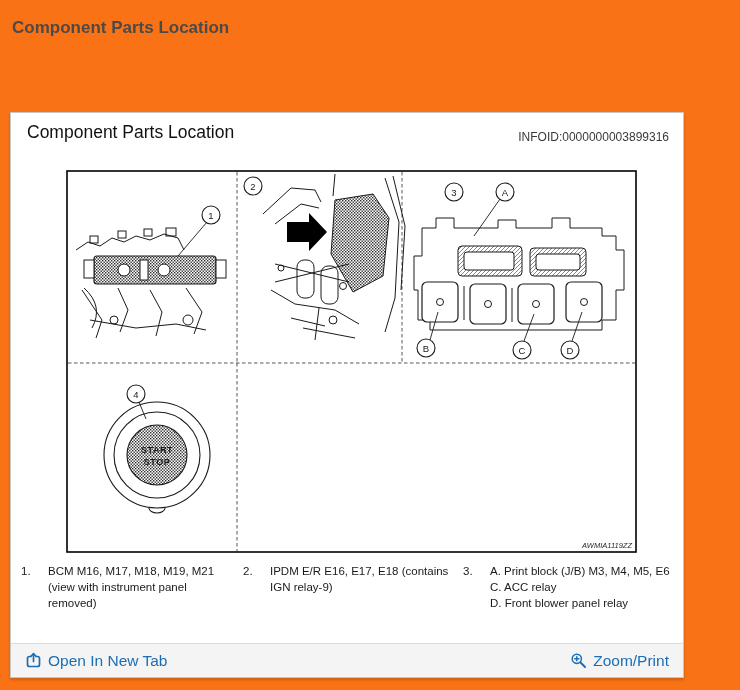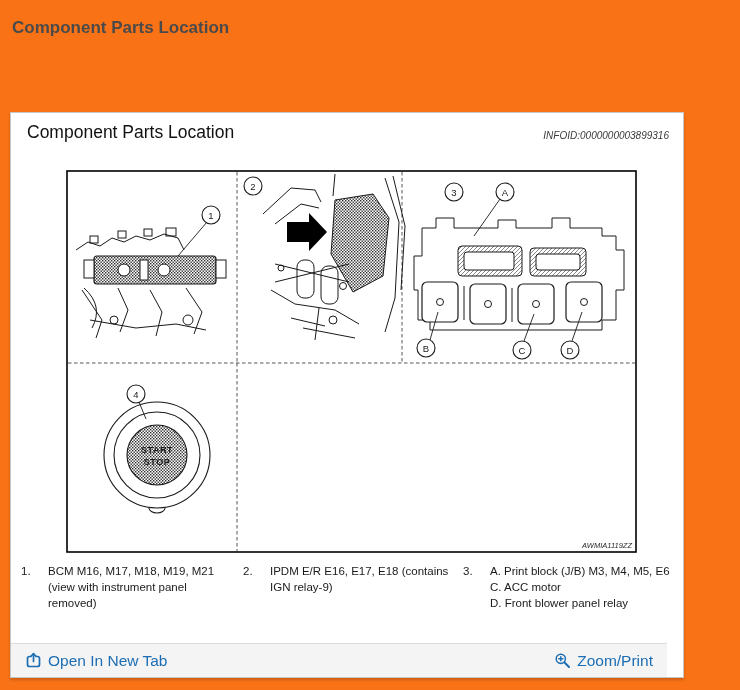--- a/index.html
+++ b/index.html
@@ -2,32 +2,32 @@
 <html><head>
 <meta charset="utf-8">
 <style>
   html,body{margin:0;padding:0;background:#fff;width:740px;height:690px;
     font-family:"Liberation Sans","DejaVu Sans",sans-serif;-webkit-font-smoothing:antialiased;}
   .stage{position:relative;width:740px;height:690px;overflow:hidden;background:#f97316;}
   .page-title{position:absolute;left:12px;top:18px;font-size:17px;font-weight:bold;color:#4a4a4a;}
   .panel{position:absolute;left:10px;top:112px;width:674px;height:566px;box-sizing:border-box;
     background:#fff;border:1px solid #c6c6c6;box-shadow:0 2px 3px rgba(0,0,0,.18);}
   .panel-heading{position:absolute;left:16px;top:9px;font-size:17.5px;font-weight:400;color:#111;}
-  .infoid{position:absolute;right:14px;top:17px;font-size:10px;font-style:italic;color:#3a3a3a;margin-left:31px;}
+  .infoid{position:absolute;right:14px;top:17px;font-size:12px;color:#3a3a3a;margin-left:31px;}
   .figure-wrap{position:absolute;left:55px;top:57px;width:571px;height:383px;}
   .figure-wrap svg{display:block;}
   .captions{position:absolute;left:0;top:451px;right:0;padding-left:10px;box-sizing:border-box;
     font-size:11.5px;color:#1a1a1a;line-height:1.38;}
   .cap-row1{display:grid;grid-template-columns:222px 220px 1fr;}
   .cap-item{display:flex;}
   .cap-num{width:27px;flex:0 0 27px;}
   .cap-text{flex:1;padding-right:10px;}
   .cap-line{display:block;}
   .cap-row2{margin-top:30px;display:flex;}
-  .footer-bar{position:absolute;left:0;right:16px;bottom:0;height:34px;background:#f4f4f5;
+  .footer-bar{position:absolute;left:0;right:0;bottom:0;height:34px;background:#f4f4f5;
     border-top:1px solid #dcdcdc;display:flex;align-items:center;justify-content:space-between;
     padding:0 14px;box-sizing:border-box;}
   .footer-link{display:flex;align-items:center;gap:6px;font-size:15.5px;color:#1c6eb4;
     cursor:pointer;text-decoration:none;}
   .footer-link svg{display:block;}
   text{font-family:"Liberation Sans","DejaVu Sans",sans-serif;}
 </style>
 </head>
 <body>
 
@@ -190,21 +190,21 @@
           <span class="cap-text">BCM M16, M17, M18, M19, M21 (view with instrument panel removed)</span>
         </div>
         <div class="cap-item">
           <span class="cap-num">2.</span>
           <span class="cap-text">IPDM E/R E16, E17, E18 (contains IGN relay-9)</span>
         </div>
         <div class="cap-item">
           <span class="cap-num">3.</span>
           <span class="cap-text">
             <span class="cap-line">A. Print block (J/B) M3, M4, M5, E6</span>
-            <span class="cap-line">C. ACC motor</span>
+            <span class="cap-line">C. ACC relay</span>
             <span class="cap-line">D. Front blower panel relay</span>
           </span>
         </div>
       </div>
       <div class="cap-row2">
         <div class="cap-item">
           <span class="cap-num">4.</span>
           <span class="cap-text">Push-button ignition switch M38</span>
         </div>
       </div>

